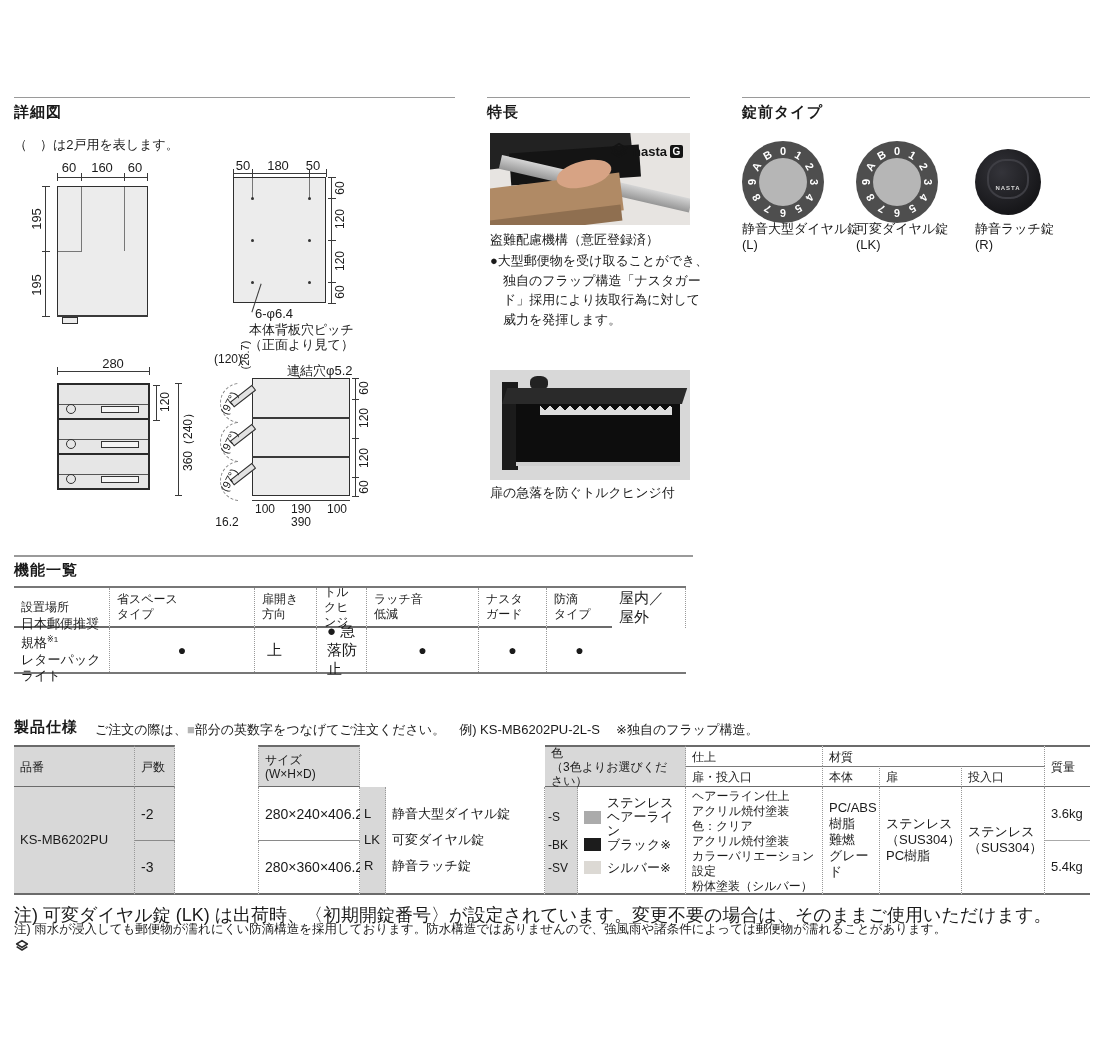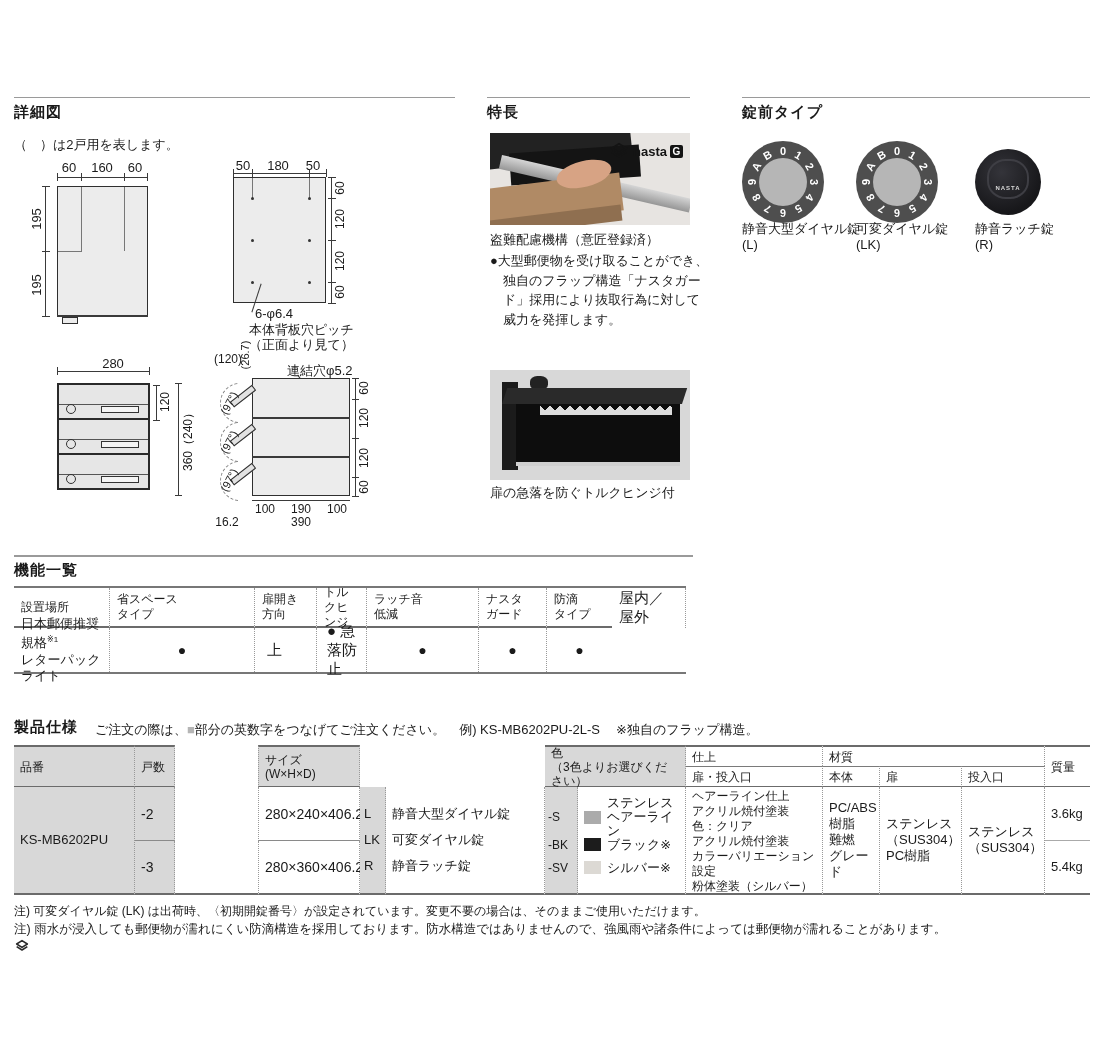--- a/index.html
+++ b/index.html
@@ -355,20 +355,20 @@
 グレード</div>
     <div class="sc bb dr" style="grid-column:11;grid-row:3/5;font-size:13px;line-height:16px">ステンレス
 （SUS304）
 PC樹脂</div>
     <div class="sc bb dr" style="grid-column:12;grid-row:3/5;font-size:13px;line-height:16px">ステンレス
 （SUS304）</div>
     <div class="sc rowdiv2" style="grid-column:13;grid-row:3;font-size:13px">3.6kg</div>
     <div class="sc bb" style="grid-column:13;grid-row:4;font-size:13px">5.4kg</div>
   </div>
 
-  <div class="abs" style="left:14px;top:903px;font-size:12px">注) 可変ダイヤル錠 (LK) は出荷時、〈初期開錠番号〉が設定されています。変更不要の場合は、そのままご使用いただけます。</div>
+  <div class="abs" style="left:14px;top:903px;font-size:18px">注) 可変ダイヤル錠 (LK) は出荷時、〈初期開錠番号〉が設定されています。変更不要の場合は、そのままご使用いただけます。</div>
   <div class="abs" style="left:14px;top:921px;font-size:12.5px">注) 雨水が浸入しても郵便物が濡れにくい防滴構造を採用しております。防水構造ではありませんので、強風雨や諸条件によっては郵便物が濡れることがあります。</div>
   <svg class="abs" style="left:14px;top:938px" width="16" height="16" viewBox="0 0 24 22">
     <path d="M4 8 L12 3 L20 8 L12 13 Z" fill="none" stroke="#2a2a2a" stroke-width="2.4" stroke-linejoin="round"></path>
     <path d="M4 12 L12 17 L20 12" fill="none" stroke="#2a2a2a" stroke-width="2.4" stroke-linejoin="round"></path>
   </svg>
 
 </div>
 
 </body></html>

